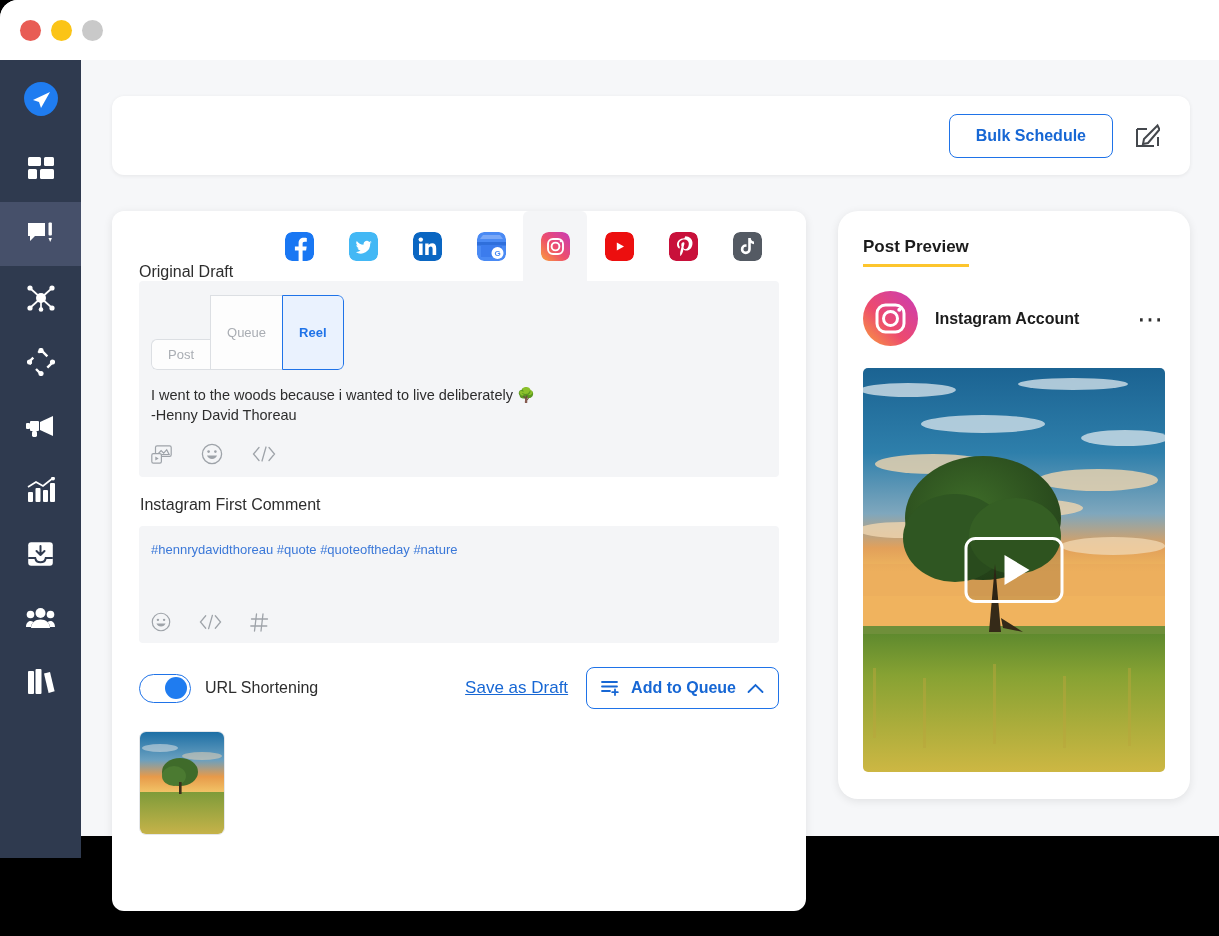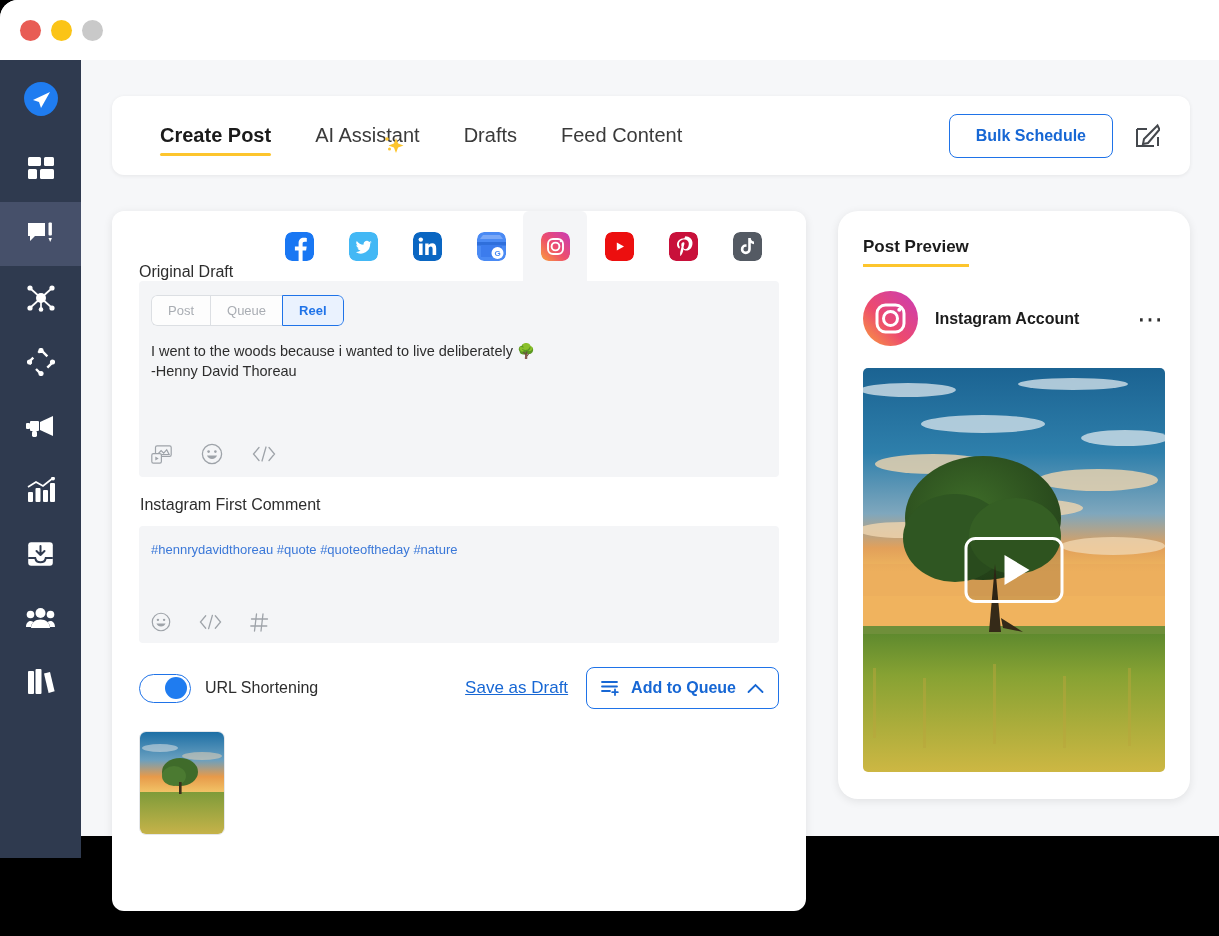--- a/index.html
+++ b/index.html
@@ -98,21 +98,21 @@
 
   .editor {
     background: #f4f5f7; border-radius: 4px; height: 196px;
     padding: 14px 12px 0 12px; position: relative;
   }
   .seg { display: flex; border-radius: 6px; overflow: hidden; width: fit-content; }
   .seg-btn {
     background: #fdfdfd; border: 1px solid #dcdfe3; border-right: none;
     padding: 7px 16px; font-size: 13px; color: #a9adb3; cursor: pointer;
   }
-  .seg-btn:first-child { border-radius: 6px 0 0 6px; }
+  .seg-btn:first-child { border-radius: 6px 0 0 6px; margin-top: 44px; }
   .seg-btn:last-child { border-right: 1px solid #dcdfe3; border-radius: 0 6px 6px 0; }
   .seg-btn.active {
     background: #eaf2fe; color: #1f73e8; font-weight: bold;
     border-color: #1f73e8; border-right: 1px solid #1f73e8;
   }
   .editor-text {
     margin-top: 16px; font-size: 14.5px; color: #2d2d2d; line-height: 1.35;
   }
   .editor-tools {
     position: absolute; left: 12px; bottom: 12px; display: flex; gap: 29px;
@@ -315,41 +315,20 @@
       <div class="side-item">
         <svg width="28" height="26" viewBox="0 0 28 26" fill="#fff">
           <rect x="1" y="2" width="6" height="23" rx="1"></rect>
           <rect x="8.5" y="0" width="6" height="25" rx="1"></rect>
           <path d="M17 4.5l6-1.6 4.6 19.4-6 1.6z"></path>
         </svg>
       </div>
     </nav>
 
     <div class="tabcard">
-      <div class="tabs">
-        <div class="tab active">
-          <span>Create Post</span>
-        </div>
-        <div class="tab">
-          <span>AI Assistant</span>
-        </div>
-        <div class="tab">
-          <span>Drafts</span>
-        </div>
-        <div class="tab">
-          <span>Feed Content</span>
-        </div>
-        <span class="sparkle">
-          <svg width="34" height="34" viewBox="0 0 34 34">
-            <path d="M22 6l2.1 5.4L29.5 13.5 24.1 15.6 22 21 19.9 15.6 14.5 13.5 19.9 11.4z" fill="#fdc52d"></path>
-            <circle cx="13" cy="7" r="1.8" fill="#fdc52d"></circle>
-            <circle cx="15.5" cy="17" r="1.5" fill="#fdc52d"></circle>
-          </svg>
-        </span>
-      </div>
       <div class="tabcard-right">
         <button class="btn-bulk">Bulk Schedule</button>
         <button class="icon-btn">
           <svg width="25" height="25" viewBox="0 0 25 25">
             <path d="M2 6v17h17" fill="none" stroke="#44484d" stroke-width="2"></path>
             <path d="M2 6h10M23 14v9" fill="none" stroke="#44484d" stroke-width="2"></path>
             <path d="M22.5 2.5L9 16l-1 5 5-1L24.5 6.5z" fill="#fff" stroke="#44484d" stroke-width="2"></path>
           </svg>
         </button>
       </div>

